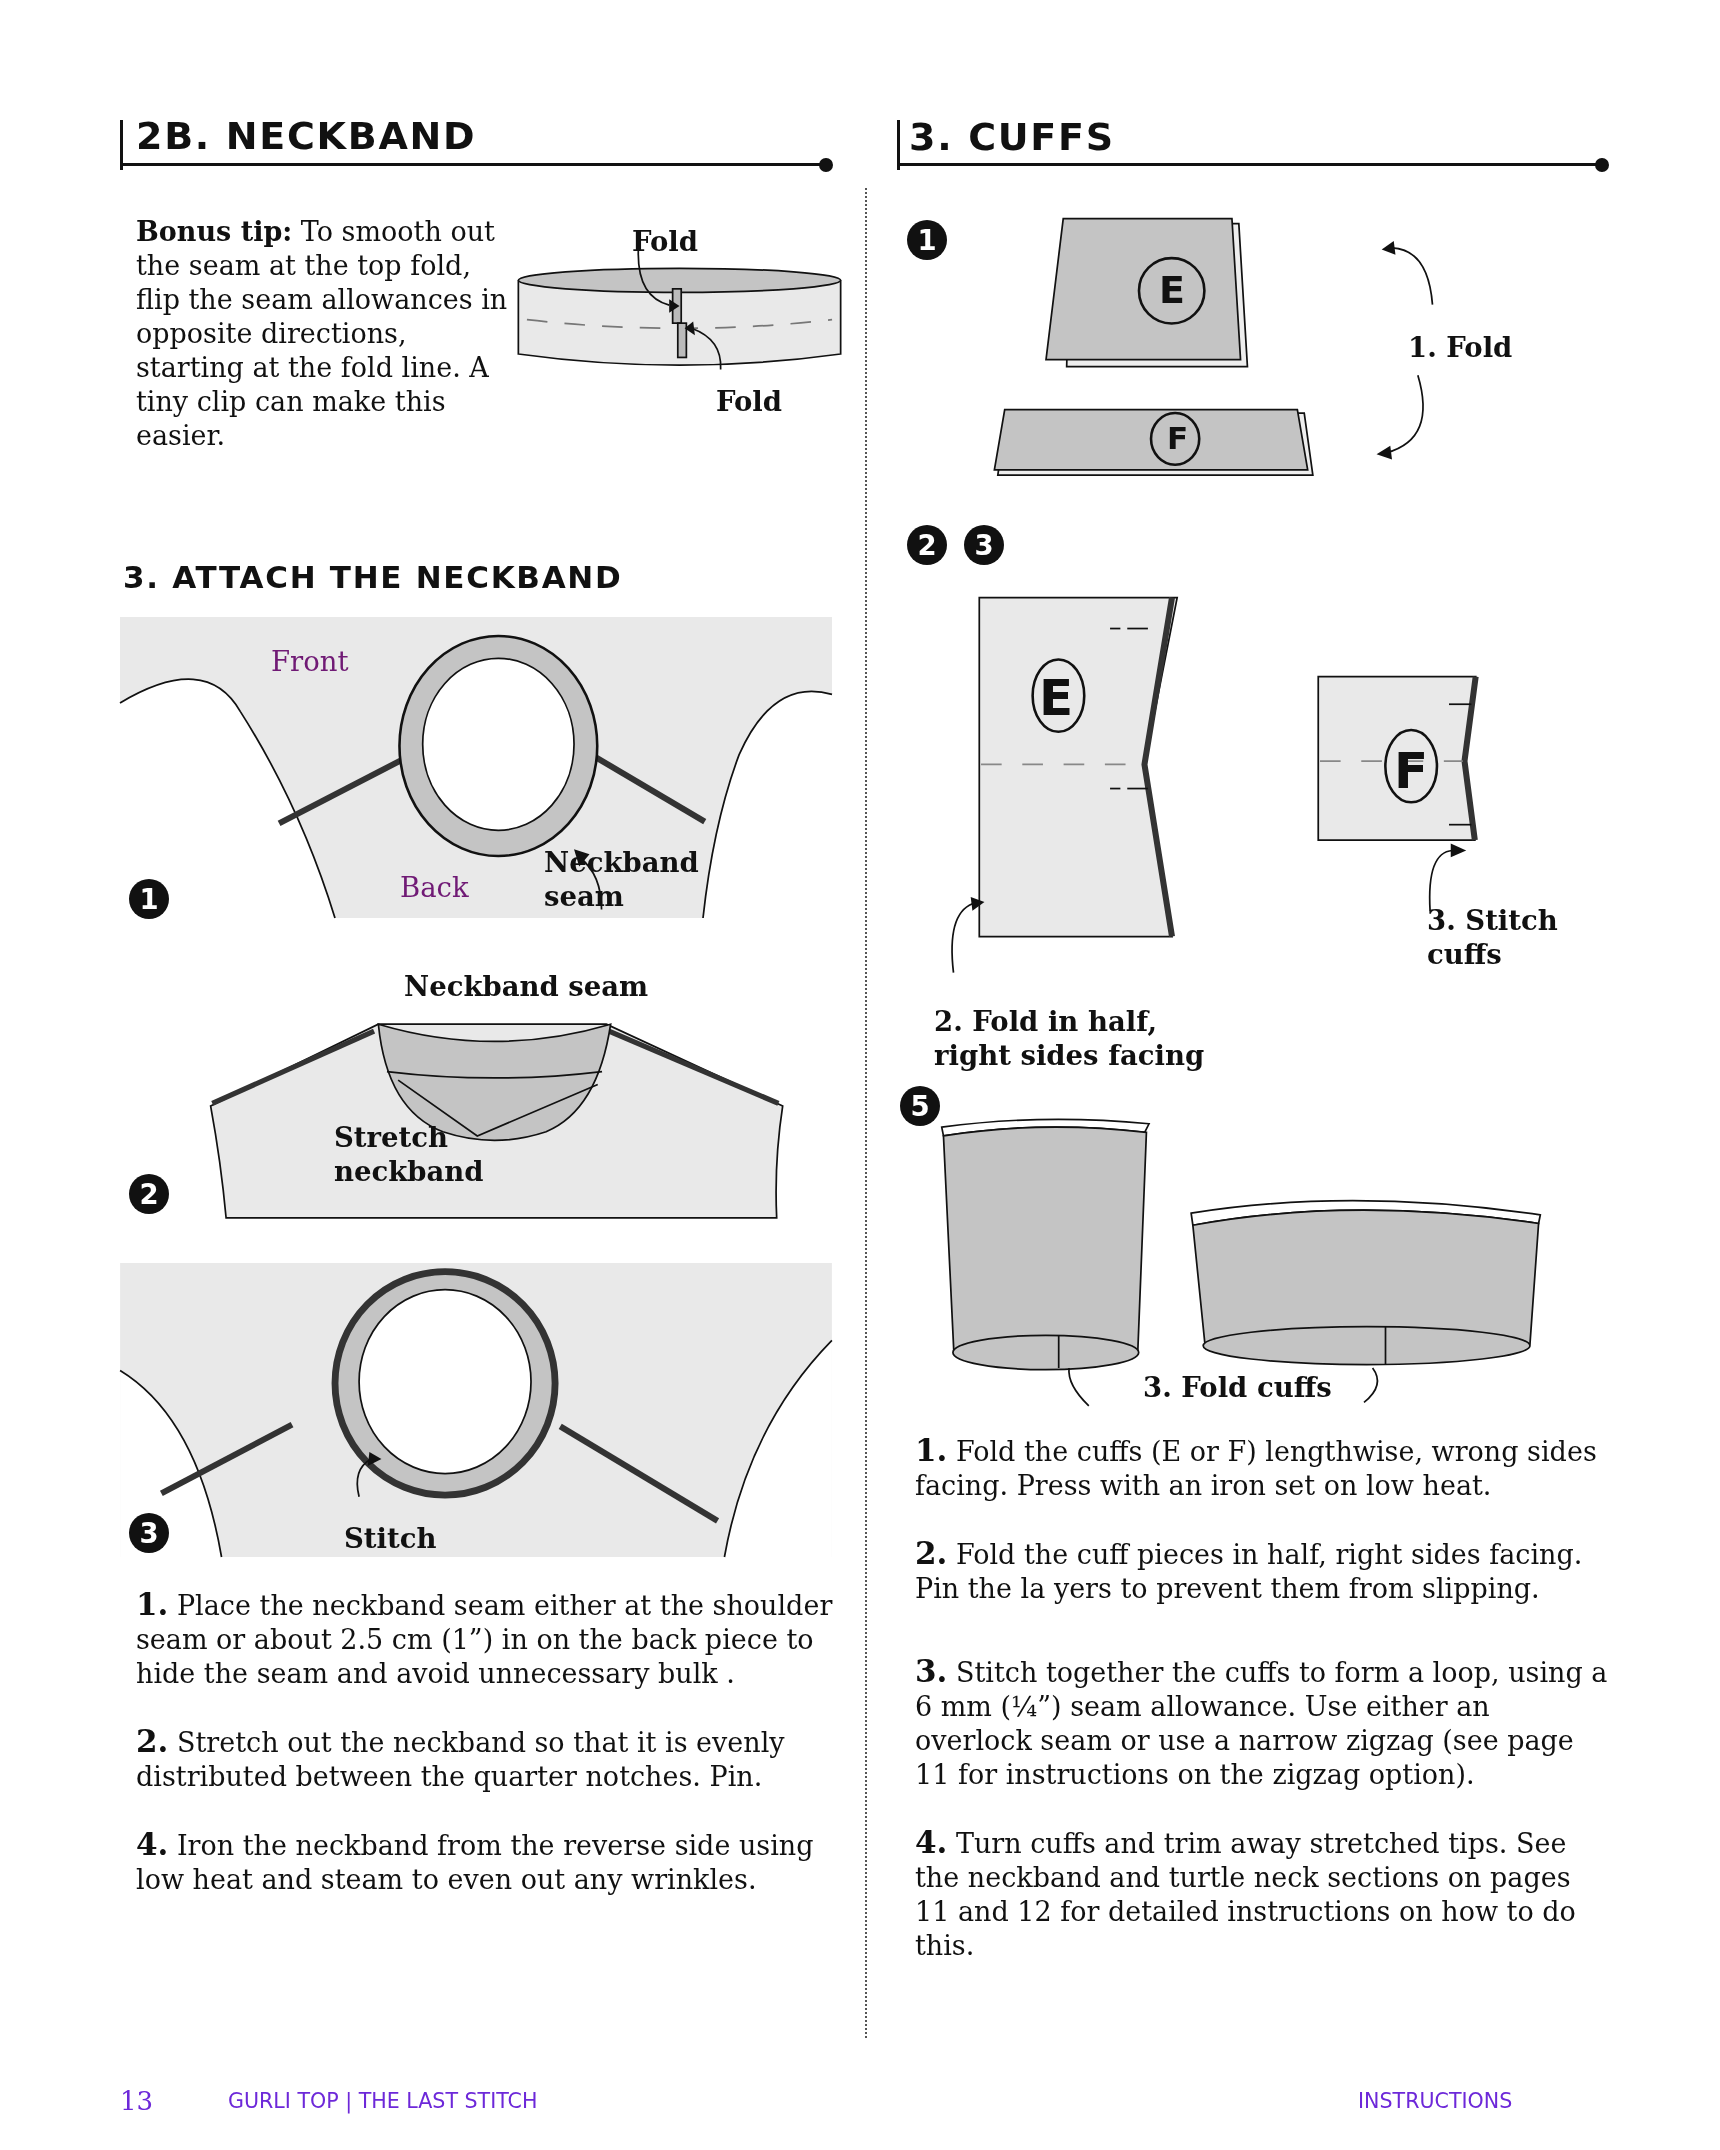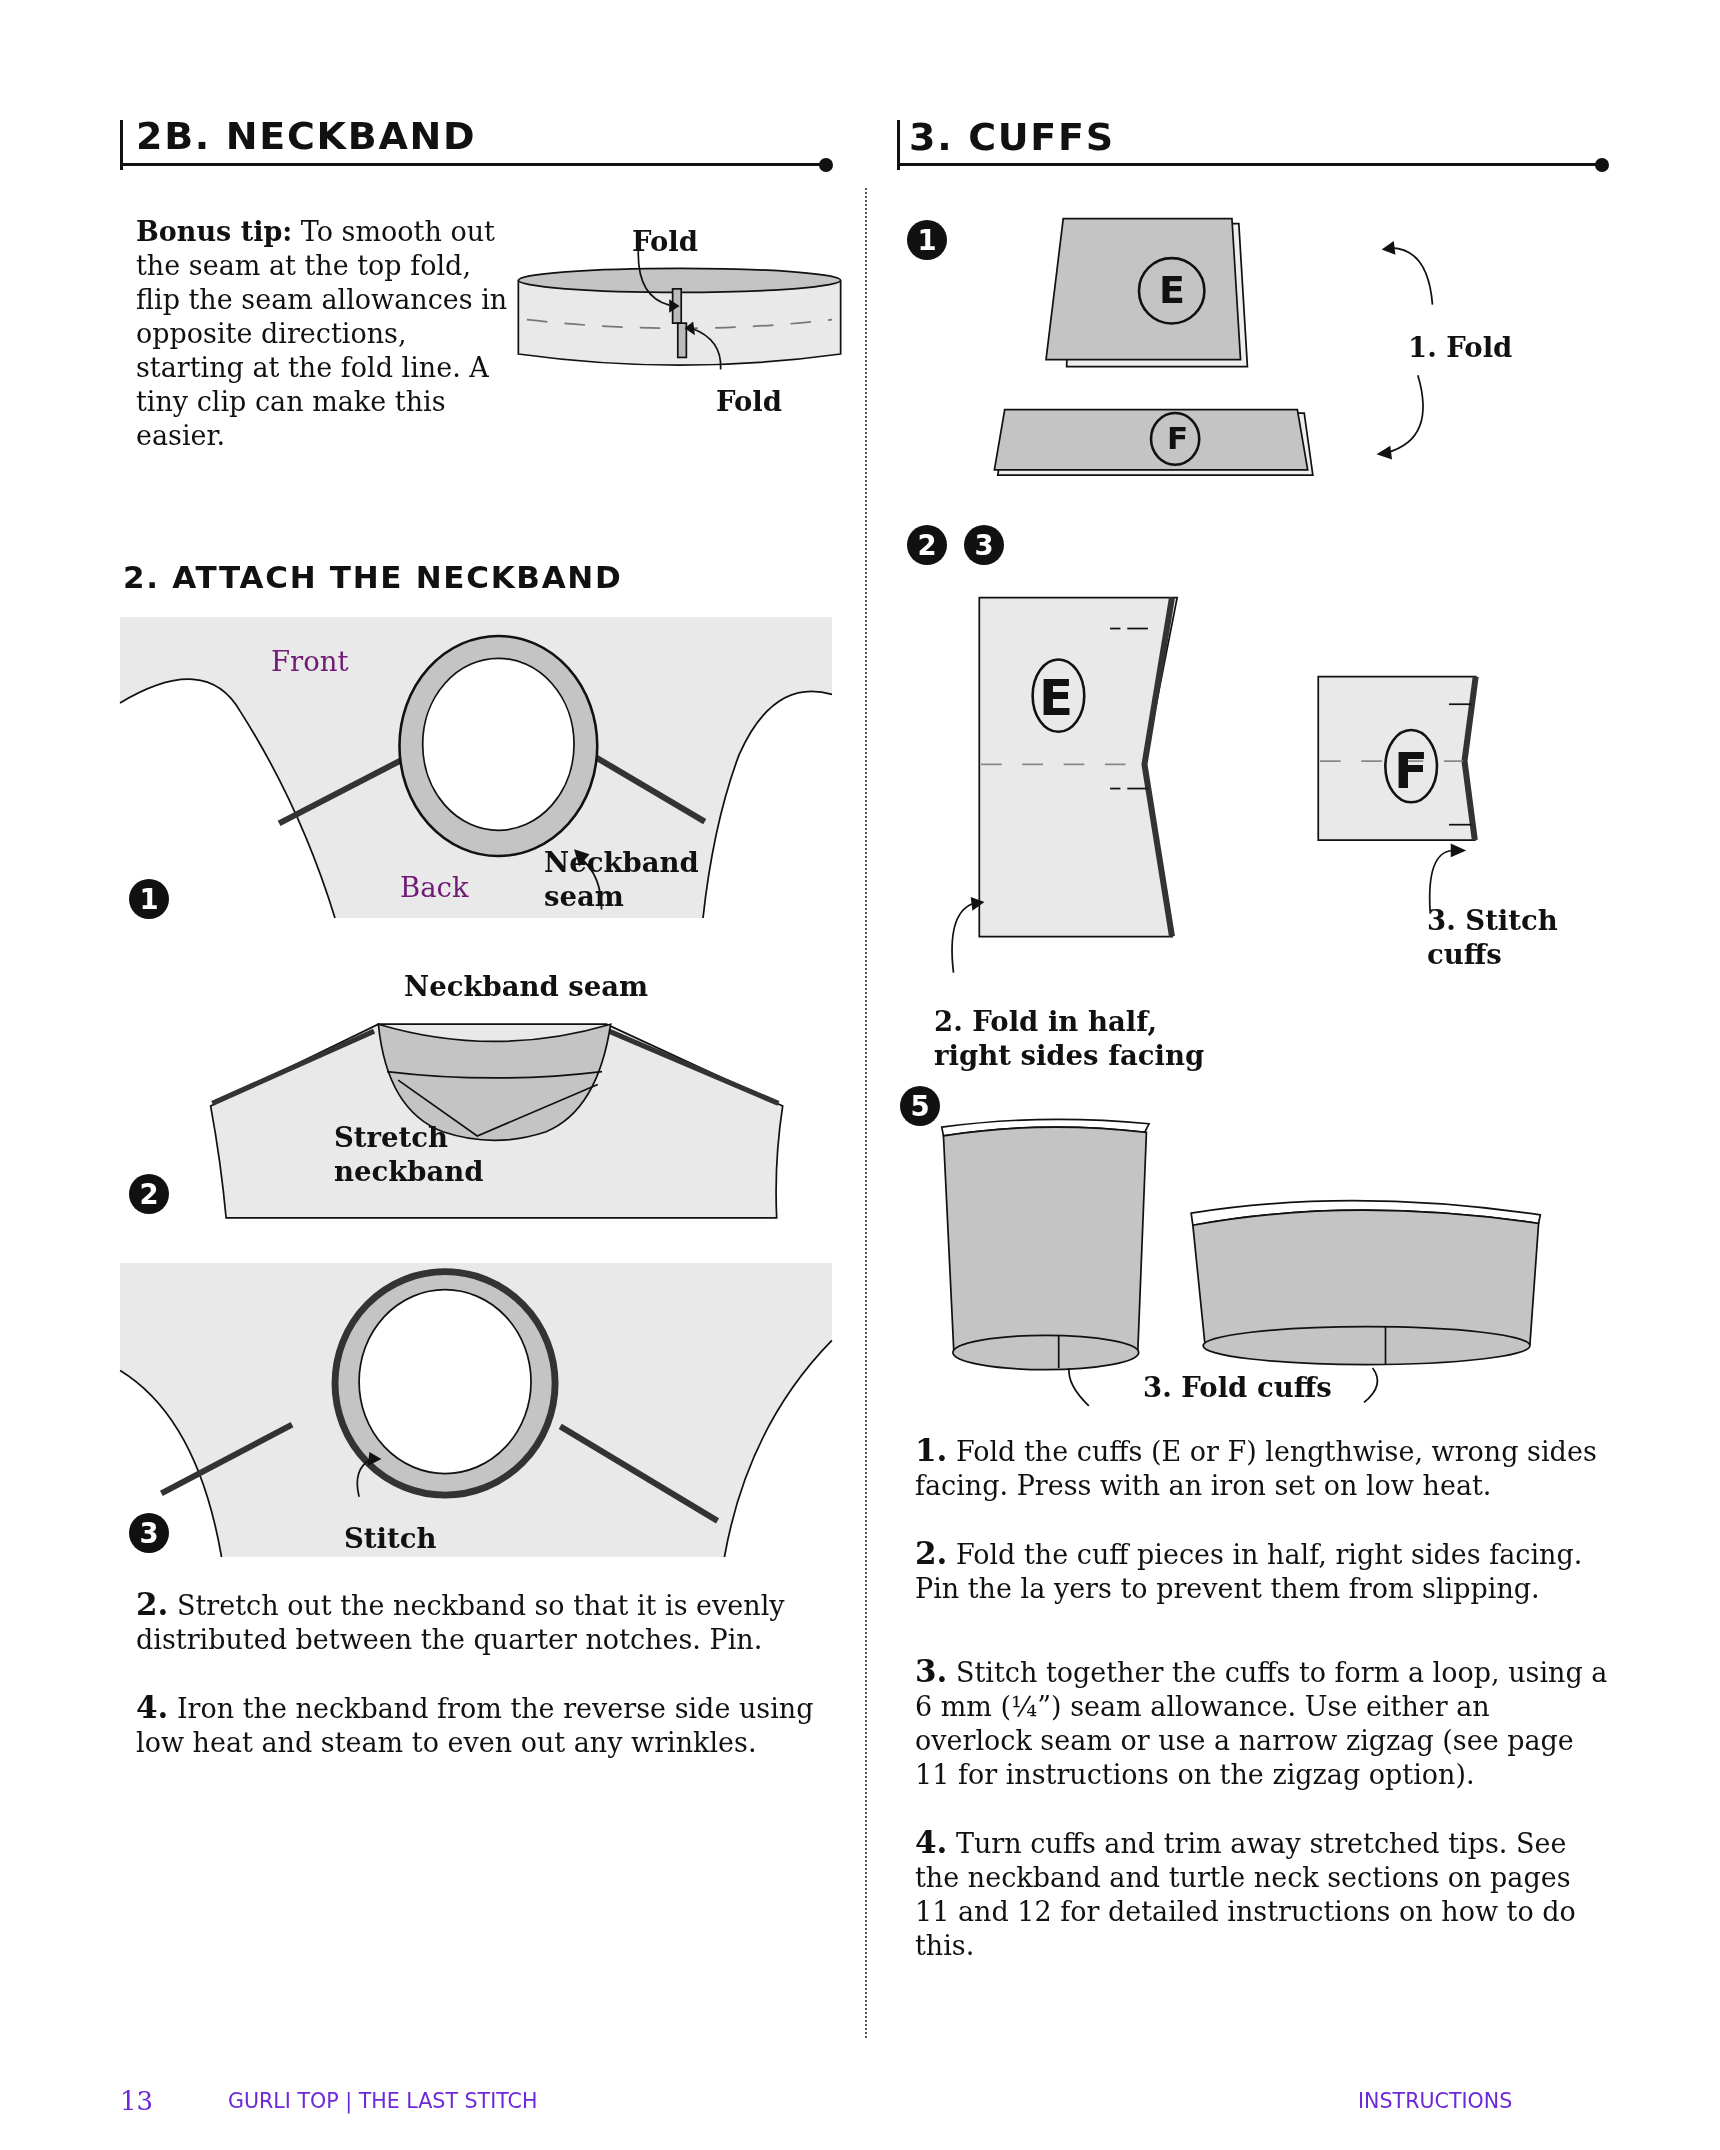--- a/index.html
+++ b/index.html
@@ -39,21 +39,21 @@
   <rect x="182" y="36" width="10" height="40" fill="#bbb" stroke="#111" stroke-width="2"></rect>
   <rect x="188" y="76" width="10" height="40" fill="#bbb" stroke="#111" stroke-width="2"></rect>
   <path d="M142,-10 Q140,45 178,55" fill="none" stroke="#111" stroke-width="2"></path>
   <polygon points="178,48 190,56 178,64" fill="#111"></polygon>
   <path d="M238,130 Q240,95 204,82" fill="none" stroke="#111" stroke-width="2"></path>
   <polygon points="206,74 196,82 208,90" fill="#111"></polygon>
 </svg>
 <div class="abs label" style="left:632px;top:224px;">Fold</div>
 <div class="abs label" style="left:716px;top:384px;">Fold</div>
 
-<div class="abs h-sans sub-title" style="left:123px;top:559px;">2. ATTACH THE NECKBAND</div>
+<div class="abs h-sans sub-title" style="left:123px;top:559px;">3. ATTACH THE NECKBAND</div>
 
 <svg style="left:120px;top:617px;" width="712" height="301" viewBox="0 0 828 350">
   <rect x="0" y="0" width="828" height="350" fill="#e9e9e9"></rect>
   <path d="M0,100 Q100,40 140,110 Q210,220 250,350 L0,350 Z" fill="#fff"></path>
   <path d="M0,100 Q100,40 140,110 Q210,220 250,350" fill="none" stroke="#111" stroke-width="2"></path>
   <path d="M828,90 Q760,70 720,160 Q690,240 678,350 L828,350 Z" fill="#fff"></path>
   <path d="M828,90 Q760,70 720,160 Q690,240 678,350" fill="none" stroke="#111" stroke-width="2"></path>
   <line x1="185" y1="240" x2="330" y2="165" stroke="#333" stroke-width="7"></line>
   <line x1="548" y1="160" x2="680" y2="238" stroke="#333" stroke-width="7"></line>
   <ellipse cx="440" cy="150" rx="115" ry="128" fill="#c4c4c4" stroke="#111" stroke-width="3"></ellipse>
@@ -88,20 +88,21 @@
   <line x1="512" y1="190" x2="695" y2="300" stroke="#333" stroke-width="7"></line>
   <ellipse cx="378" cy="140" rx="128" ry="130" fill="#c4c4c4" stroke="#333" stroke-width="8"></ellipse>
   <ellipse cx="378" cy="138" rx="100" ry="107" fill="#fff" stroke="#111" stroke-width="2"></ellipse>
   <path d="M278,272 Q270,240 292,228" fill="none" stroke="#111" stroke-width="2"></path>
   <polygon points="290,220 304,228 288,236" fill="#111"></polygon>
 </svg>
 <div class="badge" style="left:129px;top:1513px;">3</div>
 <div class="abs label" style="left:344px;top:1521px;">Stitch</div>
 
 <div class="abs" style="left:136px;top:1587px;width:697px;">
+  <div class="body-text" style="margin-bottom:33px;"><span class="step-num">1.</span><span> Place the neckband seam either at the shoulder seam or about 2.5 cm (1”) in on the back piece to hide the seam and avoid unnecessary bulk .</span></div>
   <div class="body-text" style="margin-bottom:33px;"><span class="step-num">2.</span><span> Stretch out the neckband so that it is evenly distributed between the quarter notches. Pin.</span></div>
   <div class="body-text"><span class="step-num">4.</span><span> Iron the neckband from the reverse side using low heat and steam to even out any wrinkles.</span></div>
 </div>
 
 <div class="divider"></div>
 
 <div class="rule-left" style="left:897px;top:120px;height:50px;"></div>
 <div class="abs h-sans section-title" style="left:909px;top:115px;">3. CUFFS</div>
 <div class="rule-line" style="left:897px;top:163px;width:704px;"></div>
 <div class="rule-dot" style="left:1595px;top:158px;"></div>

